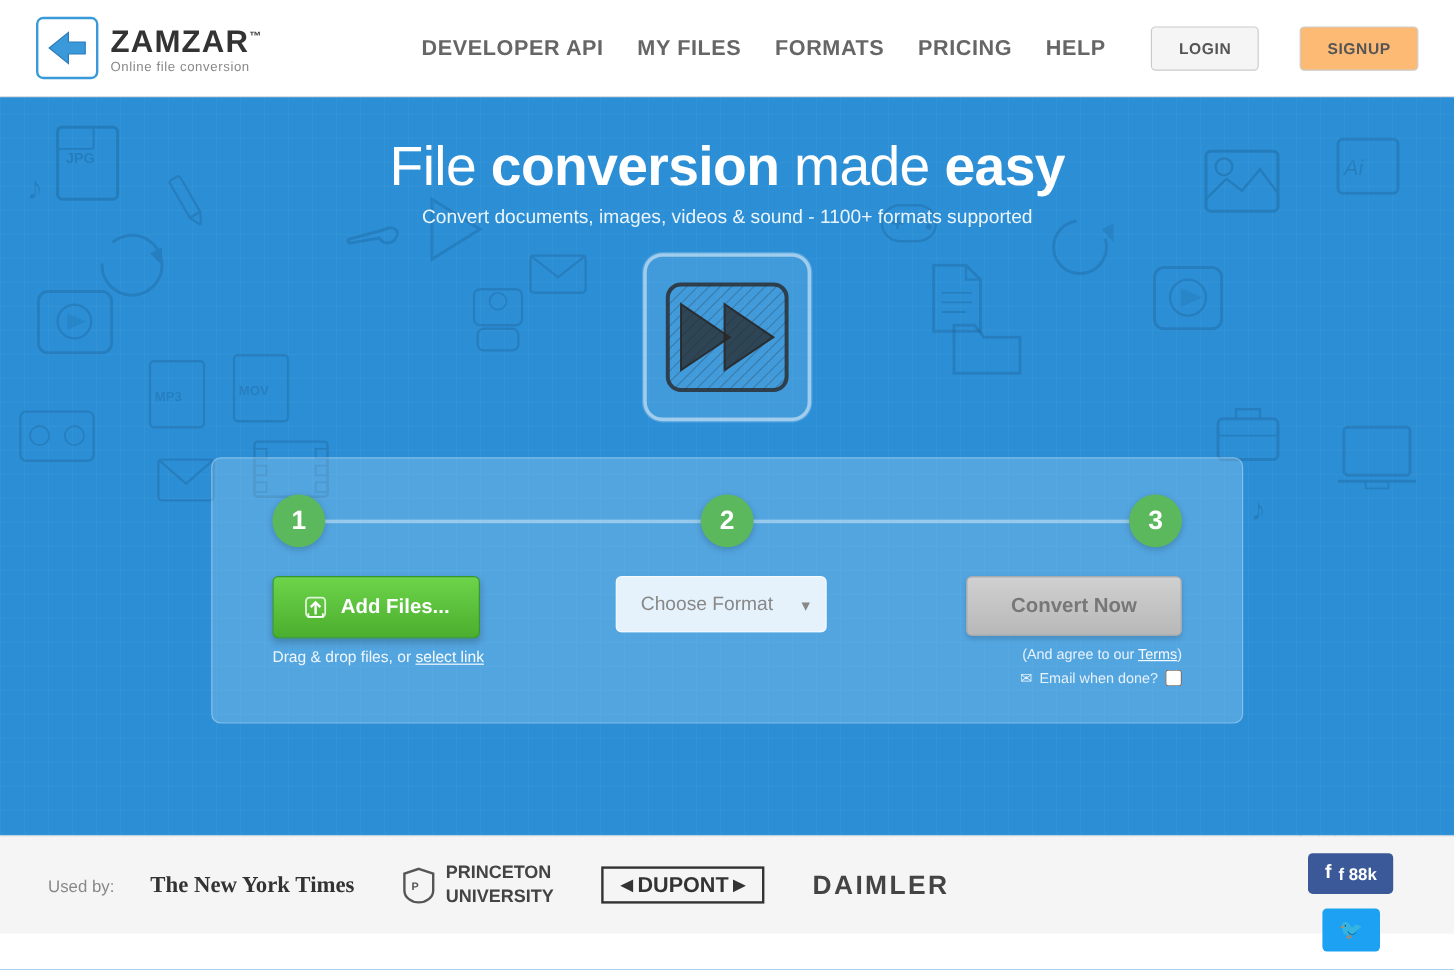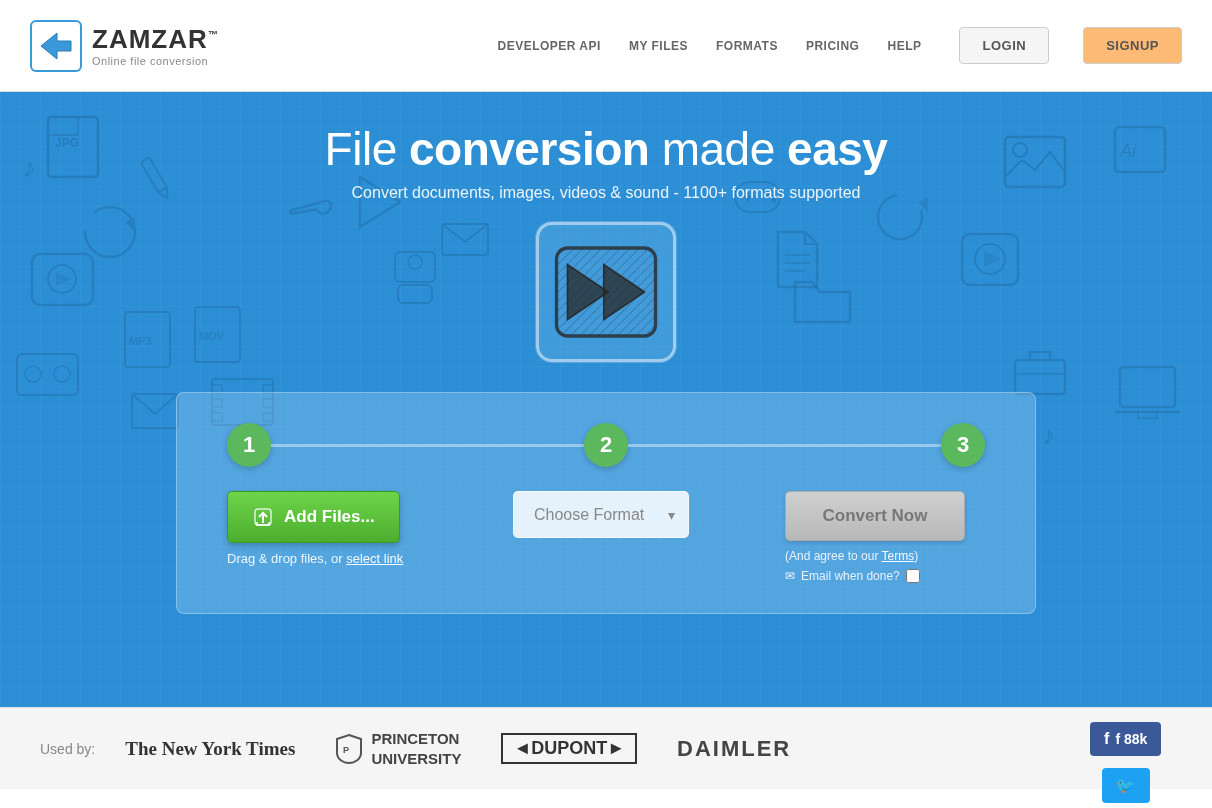--- a/index.html
+++ b/index.html
@@ -1,21 +1,21 @@
 <!DOCTYPE html>
 <html><head>
   <meta charset="utf-8">
   <style>
     * { margin: 0; padding: 0; box-sizing: border-box; }
     body { font-family: Arial, sans-serif; width: 1212px; height: 808px; overflow: hidden; }
 
     
     .header {
       background: #fff;
-      height: 92px;
+      height: 81px;
       display: flex;
       align-items: center;
       padding: 0 30px;
       border-bottom: 1px solid #ddd;
       box-shadow: 0 2px 4px rgba(0,0,0,0.1);
     }
     .logo-area {
       display: flex;
       align-items: center;
       gap: 10px;
@@ -47,21 +47,21 @@
       font-size: 11px;
       color: #888;
       letter-spacing: 0.5px;
     }
     .nav-links {
       display: flex;
       align-items: center;
       gap: 28px;
     }
     .nav-link {
-      font-size: 12px;
+      font-size: 18px;
       color: #666;
       text-decoration: none;
       letter-spacing: 0.5px;
       font-weight: bold;
       cursor: pointer;
     }
     .btn-login, .btn-signup {
       padding: 10px 22px;
       border-radius: 4px;
       font-size: 13px;
@@ -185,21 +185,21 @@
       align-items: flex-start;
       gap: 0;
     }
     .step-col {
       display: flex;
       flex-direction: column;
       align-items: center;
     }
     .step-col-1 { flex: 0 0 230px; align-items: flex-start; justify-content: flex-end; }
     .step-col-2 { flex: 1; align-items: center; }
-    .step-col-3 { flex: 0 0 240px; align-items: flex-start; padding-left: 40px; }
+    .step-col-3 { flex: 0 0 240px; align-items: flex-end; padding-left: 40px; }
 
     .btn-add-files {
       background: linear-gradient(to bottom, #6dd44a, #4cae2e);
       border: 1px solid #3a9a20;
       color: #fff;
       padding: 14px 24px;
       font-size: 17px;
       font-weight: bold;
       border-radius: 5px;
       cursor: pointer;

